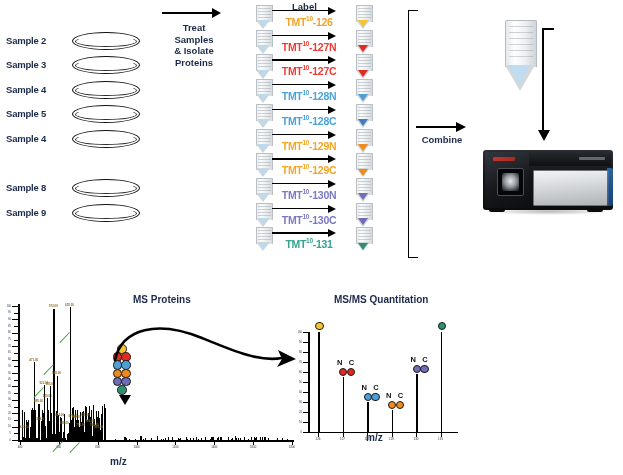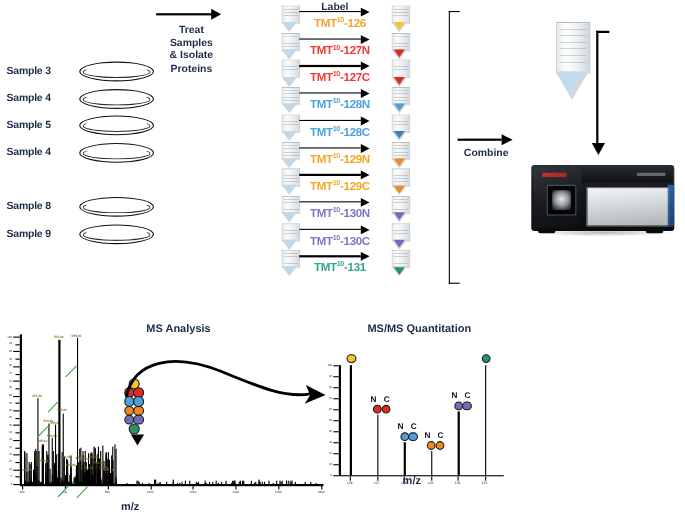--- a/index.html
+++ b/index.html
@@ -19,21 +19,21 @@
        border-radius:50%;
        background:
          radial-gradient(circle at 10% 50%,#a08a62 0 1.2px,transparent 1.4px),
          radial-gradient(circle at 25% 35%,#8e7murky 0 0,transparent 0),
          linear-gradient(100deg,#c9b795 0%,#a89172 18%,#d8cbae 34%,#9d865f 52%,#cbbb99 70%,#8e7a56 86%,#c4b291 100%);
        opacity:.92;}
   .dish .inner-line{position:absolute;left:3px;top:4px;width:60px;height:9px;
        border:1px solid #2a2a2a;border-radius:50%;border-top-color:transparent;}
 
   
-  #treat-block{left:138px;top:8px;width:72px;}
+  #treat-block{left:158px;top:8px;width:72px;}
   .arrow-line{position:relative;height:10px;}
   .arrow-line .shaft{position:absolute;left:4px;top:4px;height:1.6px;background:#000;}
   .arrow-line .head{position:absolute;top:0px;width:0;height:0;
        border-top:5px solid transparent;border-bottom:5px solid transparent;
        border-left:9px solid #000;}
   .caption{text-align:center;font-size:9.5px;font-weight:600;color:#1b2a4a;
        line-height:11.5px;margin-top:4px;}
 
   
   #tmt-section{left:250px;top:0;width:160px;height:270px;}
@@ -174,20 +174,28 @@
        border:.9px solid #1b1b1b;}
   .rep-nc{position:absolute;font-size:7.5px;font-weight:700;color:#111;
        letter-spacing:2.2px;white-space:nowrap;transform:translateX(-50%);}
   #msms-xtitle{position:absolute;left:74px;top:140px;font-size:10px;
        font-weight:700;color:#1b2a4a;}
 </style>
 </head>
 <body>
 
 <div class="abs" id="samples-column">
+    <div class="sample-row" style="top: 30.6px;">
+      <div class="sample-label">Sample 2</div>
+      <div class="dish">
+        <div class="rim"></div>
+        <div class="band"></div>
+        <div class="inner-line"></div>
+      </div>
+    </div>
     <div class="sample-row" style="top: 55.2px;">
       <div class="sample-label">Sample 3</div>
       <div class="dish">
         <div class="rim"></div>
         <div class="band"></div>
         <div class="inner-line"></div>
       </div>
     </div>
     <div class="sample-row" style="top: 79.8px;">
       <div class="sample-label">Sample 4</div>
@@ -494,21 +502,21 @@
       <div id="inst-brand"></div>
     </div>
     <div id="inst-panel"></div>
     <div id="inst-blue"></div>
   </div>
   <div id="inst-foot-l"></div>
   <div id="inst-foot-r"></div>
 </div>
 
 <div class="abs" id="ms-panel">
-  <div id="ms-title">MS Analysis</div>
+  <div id="ms-title">MS Proteins</div>
   <div id="ms-plot">
     <div id="ms-yaxis"></div>
     <div id="ms-xaxis"></div>
   <div class="ms-ytick" style="top: 136px; width: 6px; left: 12px;"></div>
       <div class="ms-ylab" style="top: 134.5px;">0</div>
       <div class="ms-ytick" style="top: 129.3px; width: 4px; left: 14px;"></div>
       <div class="ms-ylab" style="top: 127.8px;">5</div>
       <div class="ms-ytick" style="top: 122.6px; width: 6px; left: 12px;"></div>
       <div class="ms-ylab" style="top: 121.1px;">10</div>
       <div class="ms-ytick" style="top: 115.9px; width: 4px; left: 14px;"></div>

